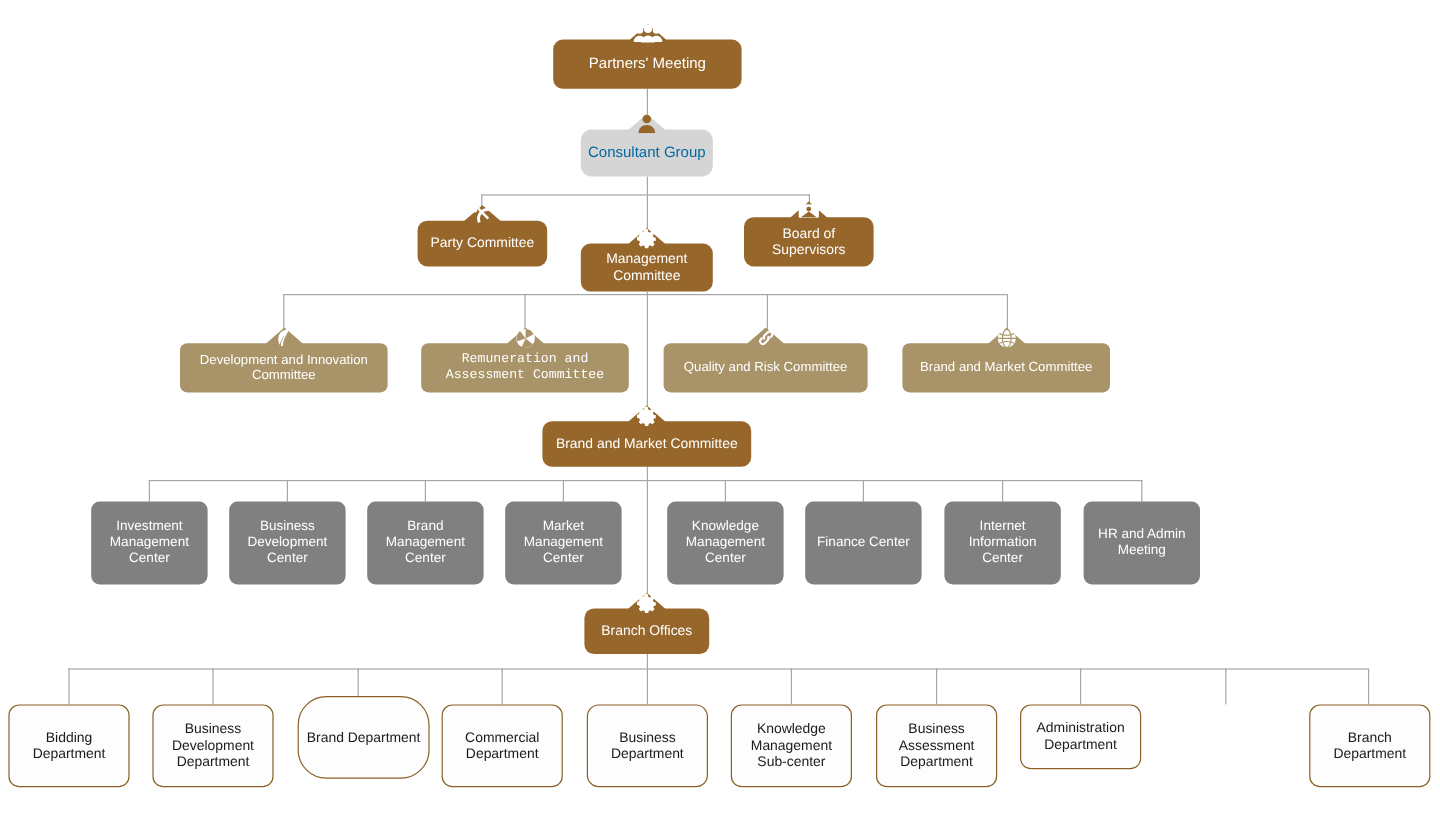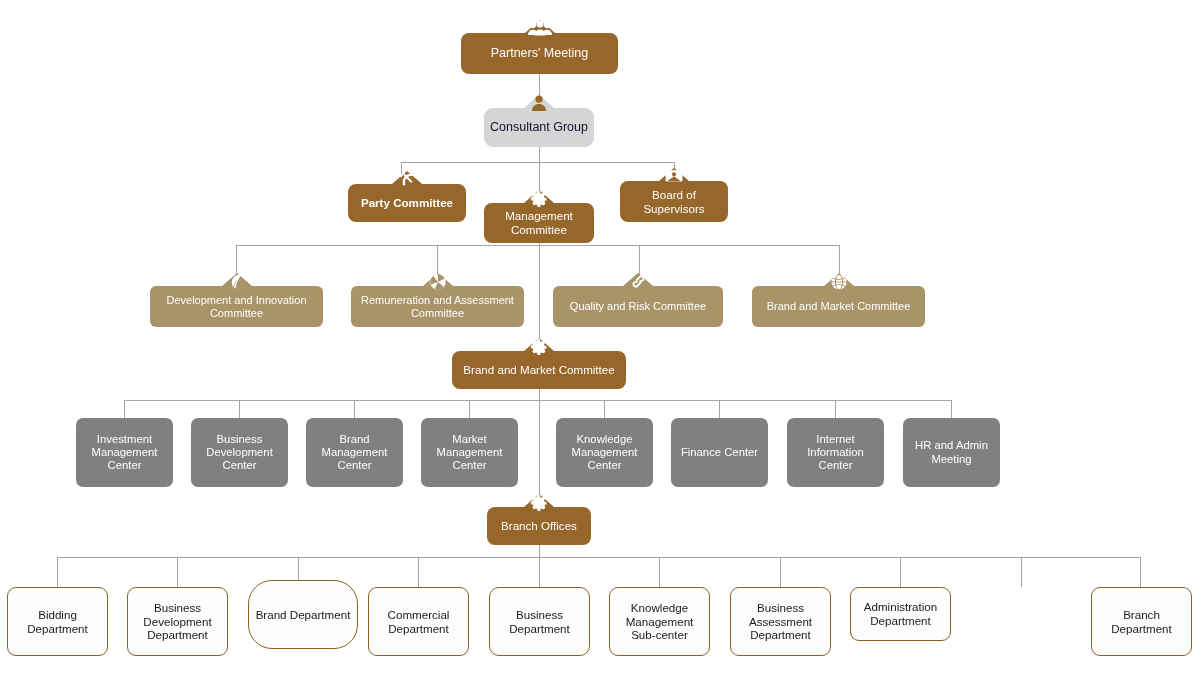--- a/index.html
+++ b/index.html
@@ -43,21 +43,21 @@
   }
   
   .node.tan{
     background:#a89468;
     color:#ffffff;
     border-radius:6px;
   }
   
   .node.lgrey{
     background:#d5d5d5;
-    color:#0f172a;
+    color:#0369a1;
     border-radius:9px;
     text-align:center;
   }
   
   .node.grey{
     background:#808080;
     color:#ffffff;
     border-radius:7px;
   }
   
@@ -172,21 +172,21 @@
     <div class="notch lgrey">
       <div class="shape"></div>
       <svg width="18" height="16" viewBox="0 0 18 16" aria-hidden="true">
         <circle cx="9" cy="4.2" r="3.6" class="icon-b"></circle>
         <path d="M2 16c0-4.2 3.1-6.9 7-6.9s7 2.7 7 6.9z" class="icon-b"></path>
       </svg>
     </div>
     <span class="lbl">Consultant Group</span>
   </div>
 
-  <div class="node brown fs12" style="left:348px;top:184px;width:118px;height:38px;font-weight:bold;">
+  <div class="node brown fs12" style="left:348px;top:184px;width:108px;height:38px;">
     <div class="notch brown">
       <div class="shape"></div>
       <svg width="20" height="18" viewBox="0 0 20 18" aria-hidden="true">
         <path d="M15.5 2.2c-5.6 0-9.9 3.9-9.9 9.2 0 1.3.3 2.4.8 3.4l2.2-1.1c-.4-.7-.6-1.5-.6-2.3 0-3.8 3.2-6.7 7.5-6.7z" class="icon-w"></path>
         <rect x="2.4" y="3.2" width="3.0" height="2.6" transform="rotate(45 3.9 4.5)" class="icon-w"></rect>
         <rect x="5.0" y="6.0" width="11.6" height="2.1" transform="rotate(45 10.8 7.0)" class="icon-w"></rect>
       </svg>
     </div>
     <span class="lbl">Party Committee</span>
   </div>
@@ -217,21 +217,21 @@
   <div class="node tan fs11" style="left:150px;top:286px;width:173px;height:41px;">
     <div class="notch tan">
       <div class="shape"></div>
       <svg width="16" height="17" viewBox="0 0 16 18" aria-hidden="true">
         <path class="icon-w" d="M12.6 1.2C8.4 1.4 3.2 3.4 2.6 9c-.4 3.4 1.3 6.3 1.3 6.3S4.6 10 8.1 7.1C6.2 10 4.9 12.3 4.9 16.2h1.9c0-6.4 3.2-9.9 5.8-15z"></path>
       </svg>
     </div>
     <span class="lbl">Development and Innovation Committee</span>
   </div>
 
-  <div class="node tan fs11" style="left:351px;top:286px;width:173px;height:41px;">
+  <div class="node tan fs11" style="left:351px;top:286px;width:173px;height:41px;font-family:Liberation Mono, monospace;">
     <div class="notch tan">
       <div class="shape"></div>
       <svg width="18" height="18" viewBox="0 0 20 20" aria-hidden="true">
         <circle cx="10" cy="10" r="8.6" class="icon-w"></circle>
         <path d="M10 10 L10 1.4 A8.6 8.6 0 0 1 17.4 6.1 Z" fill="#a89468"></path>
         <path d="M10 10 L16.6 15.5 A8.6 8.6 0 0 1 6.4 17.9 Z" fill="#a89468"></path>
         <path d="M10 10 L2.3 12.7 A8.6 8.6 0 0 1 4.8 3.2 Z" fill="#a89468"></path>
       </svg>
     </div>
     <span class="lbl">Remuneration and Assessment Committee</span>

